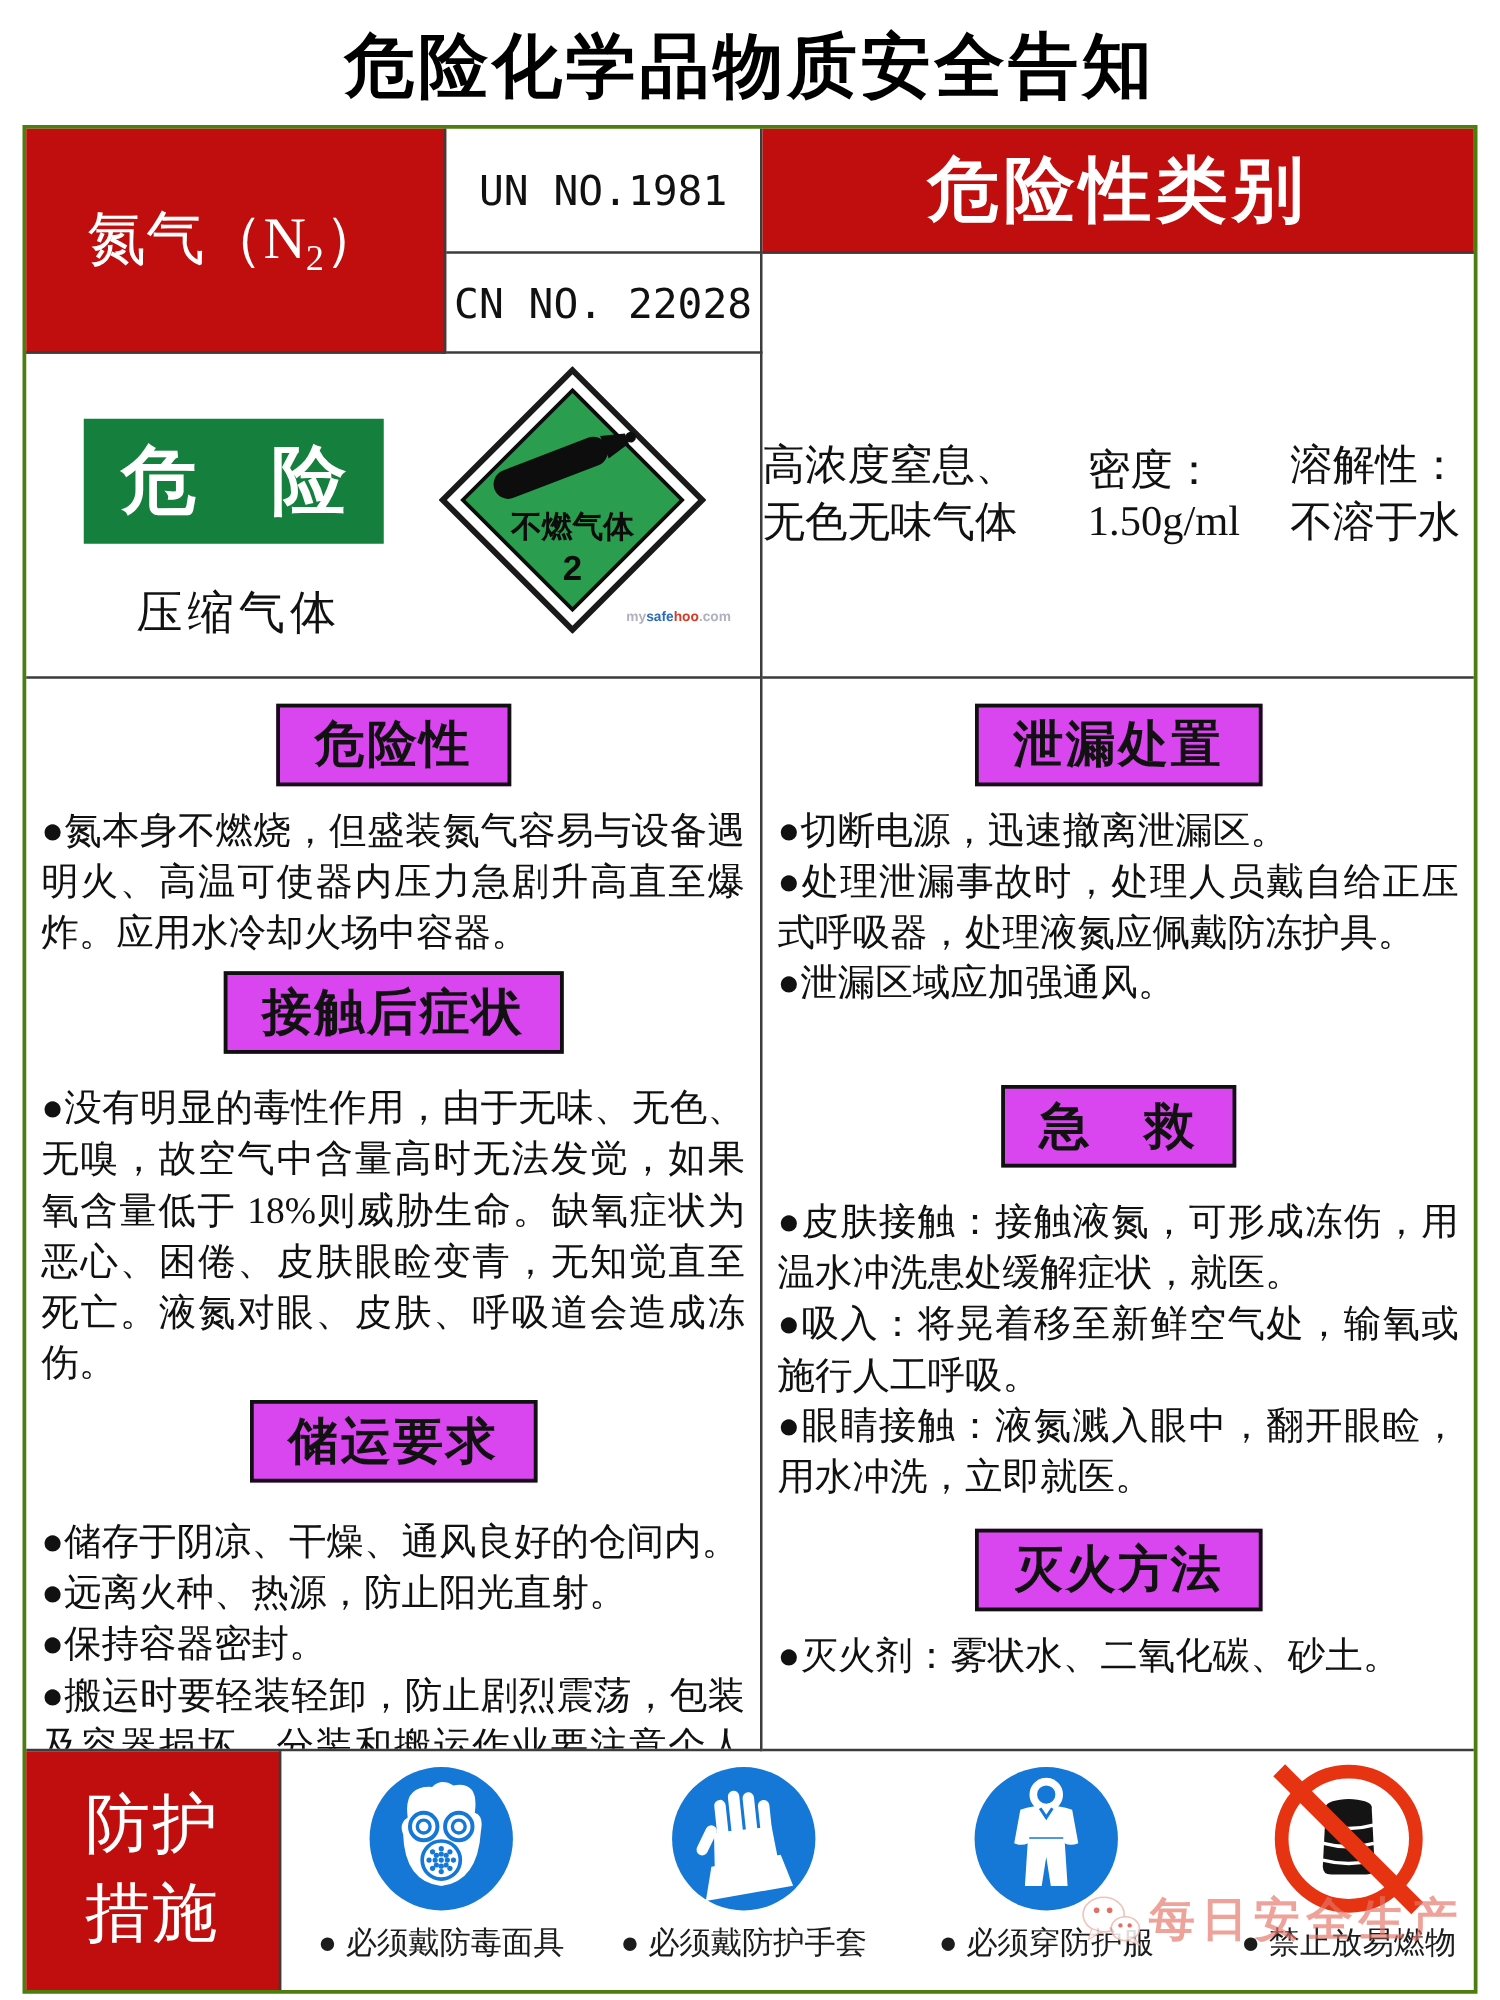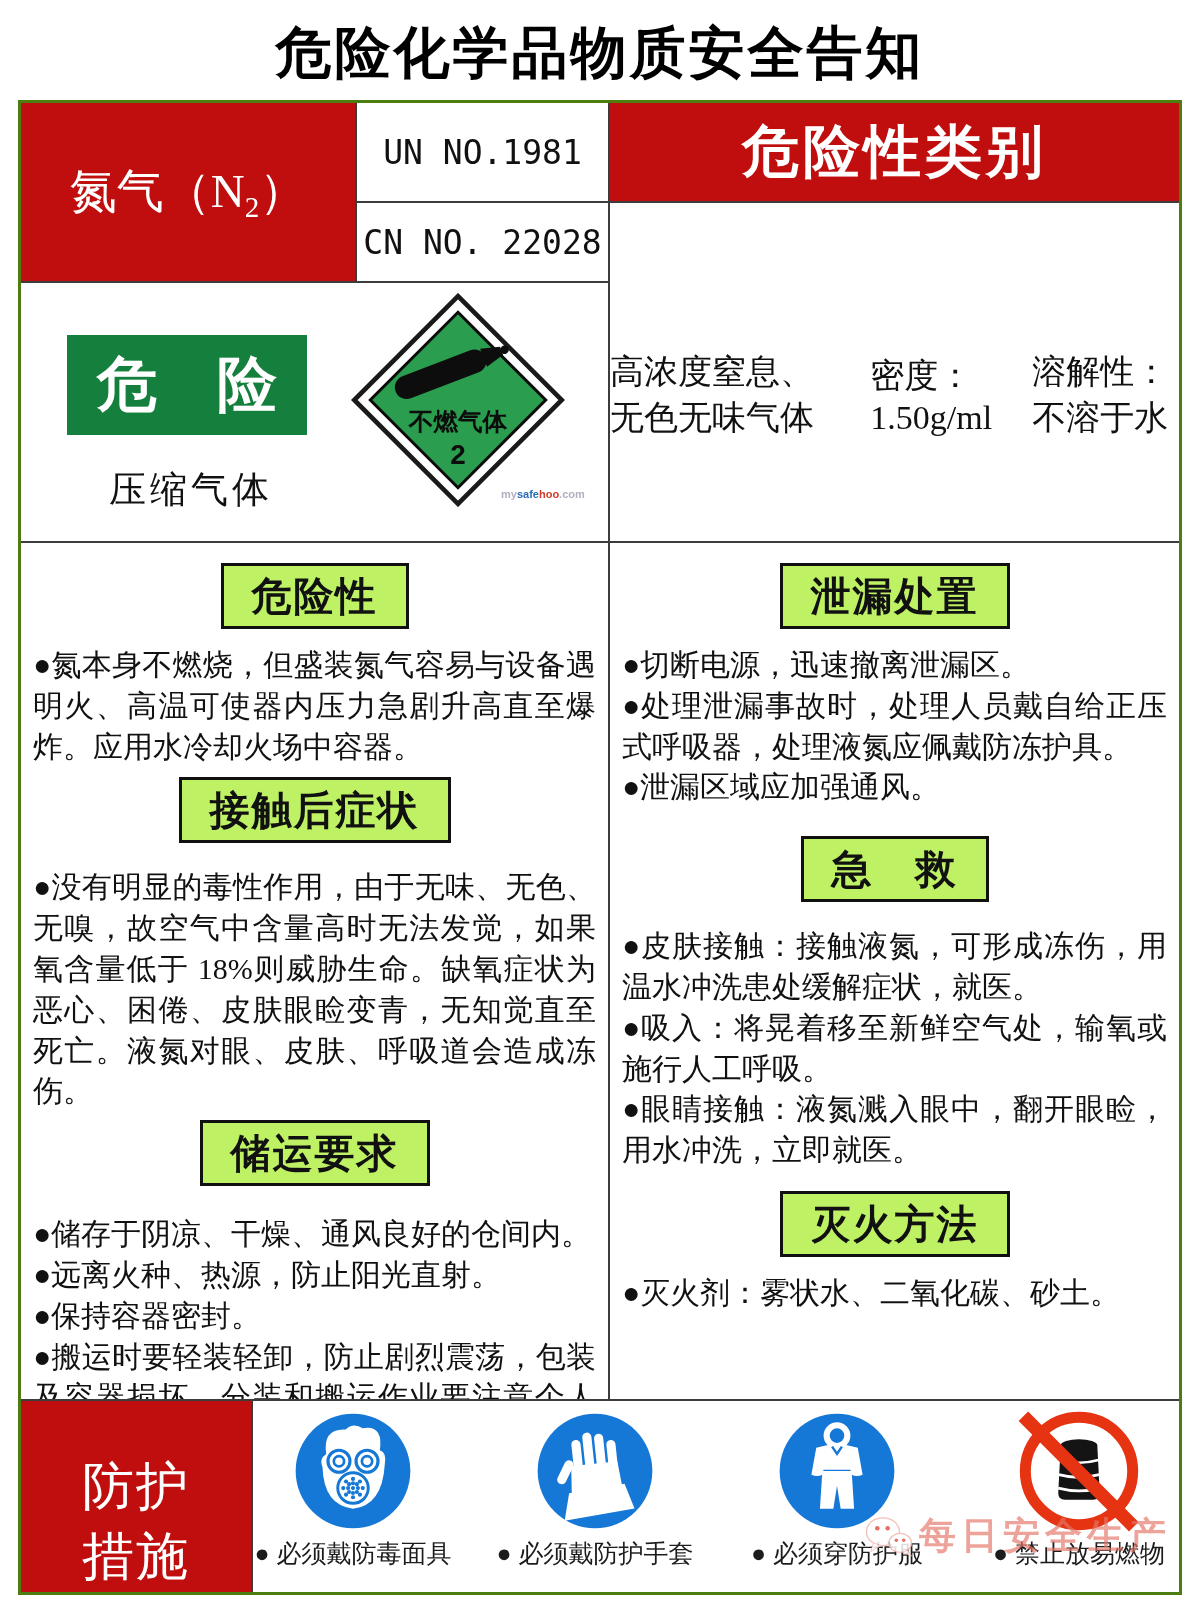--- a/index.html
+++ b/index.html
@@ -33,29 +33,29 @@
   .diamond{position:absolute;left:330px;top:10px;width:214px;height:214px;}
   .site-mark{position:absolute;left:480px;top:206px;font-family:"Liberation Sans",sans-serif;
         font-size:11px;font-weight:bold;line-height:1;}
   .site-p1,.site-p4{color:#b0b0c0;}
   .site-p2{color:#2b6cb8;}
   .site-p3{color:#d43c2a;}
 
   .content-col{display:flex;flex-direction:column;align-items:center;font-size:30px;line-height:1.36;}
   .left-col{left:0;top:440px;width:589px;height:858px;}
   .right-col{left:589px;top:440px;width:569px;height:858px;}
-  .sec-box{border:3px solid #101010;background:#bef264;font-family:Liberation Sans, sans-serif;
+  .sec-box{border:3px solid #101010;background:#d946ef;font-family:Liberation Serif, serif;
         font-weight:bold;font-size:40px;line-height:1.15;padding:7px 28px;letter-spacing:2px;}
   .para{align-self:stretch;padding:0 12px;text-align:justify;}
   .mt20{margin-top:20px;}.mt16{margin-top:16px;}.mt10{margin-top:10px;}
   .mt24{margin-top:24px;}.mt8{margin-top:8px;}.mt28{margin-top:28px;}
-  .mt40{margin-top:28px;}.mt0{margin-top:0;}
-
-  .protect-cell{left:0;top:1298px;width:232px;height:191px;color:#fff;
-        display:flex;flex-direction:column;align-items:center;justify-content:flex-end;
+  .mt40{margin-top:60px;}.mt0{margin-top:0;}
+
+  .protect-cell{left:0;top:1298px;width:204px;height:191px;color:#fff;
+        display:flex;flex-direction:column;align-items:center;justify-content:center;
         font-size:52px;line-height:1.35;letter-spacing:2px;}
   .icons-cell{left:232px;top:1298px;width:926px;height:191px;display:flex;
         justify-content:center;gap:46px;padding-top:9px;position:relative;}
   .icon-block{display:flex;flex-direction:column;align-items:center;width:196px;}
   .icon-block svg{width:122px;height:122px;}
   .icon-label{margin-top:5px;font-family:"Liberation Sans",sans-serif;font-size:25px;
         color:#1c1c1c;white-space:nowrap;}
   .brand-mark{position:absolute;right:8px;bottom:30px;display:flex;align-items:center;gap:4px;opacity:0.85;}
   .brand-mark svg{width:52px;height:52px;}
   .brand-text{font-size:37px;font-weight:bold;color:rgba(228,116,104,0.78);letter-spacing:5px;}

